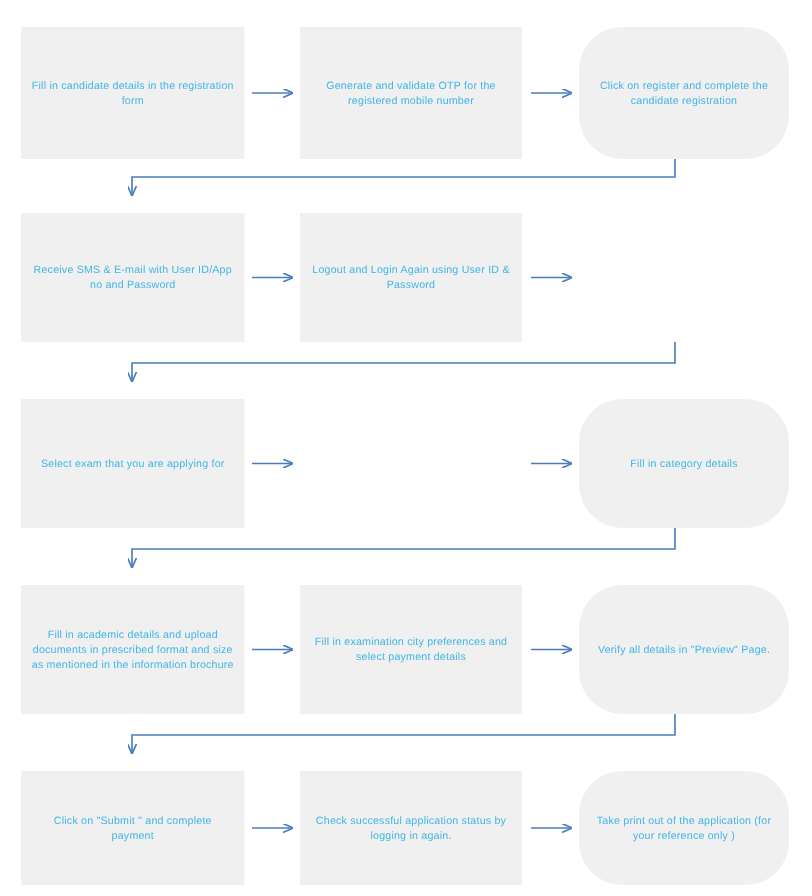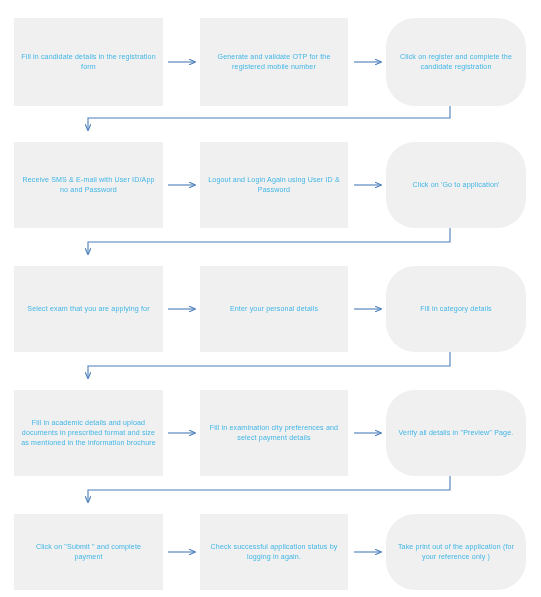--- a/index.html
+++ b/index.html
@@ -114,29 +114,23 @@
   <div class="node col3 r1">
     <span class="node-label">Click on register and complete the candidate registration</span>
   </div>
 
   <div class="node col1 r2">
     <span class="node-label">Receive SMS &amp; E-mail with User ID/App no and Password</span>
   </div>
   <div class="node col2 r2">
     <span class="node-label">Logout and Login Again using User ID &amp; Password</span>
   </div>
-  <div class="node col3 r2">
-    <span class="node-label">Click on 'Go to application'</span>
-  </div>
 
   <div class="node col1 r3">
     <span class="node-label">Select exam that you are applying for</span>
-  </div>
-  <div class="node col2 r3">
-    <span class="node-label">Enter your personal details</span>
   </div>
   <div class="node col3 r3">
     <span class="node-label">Fill in category details</span>
   </div>
 
   <div class="node col2 r4">
     <span class="node-label">Fill in examination city preferences and select payment details</span>
   </div>
   <div class="node col1 r4">
     <span class="node-label">Fill in academic details and upload documents in prescribed format and size as mentioned in the information brochure</span>

